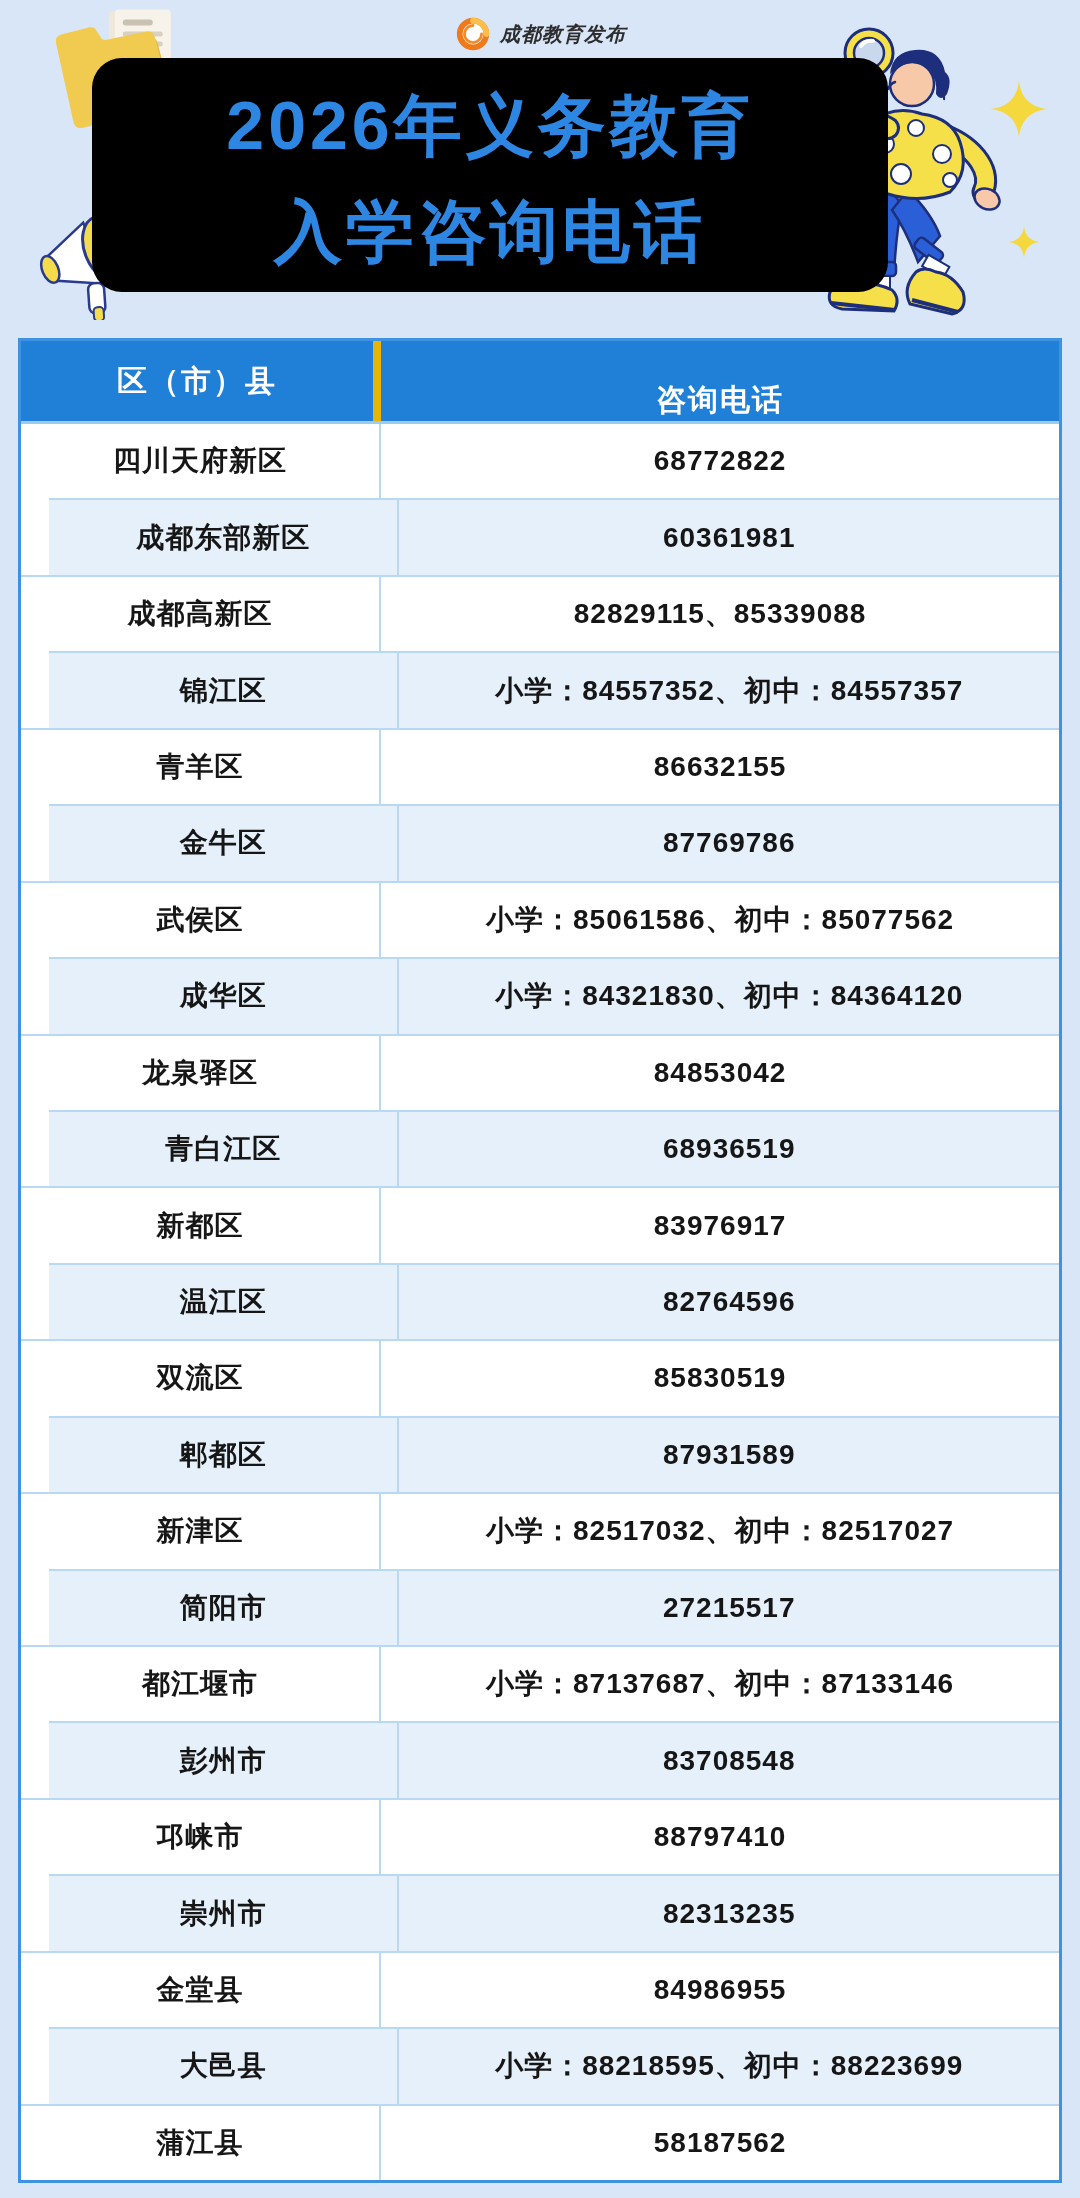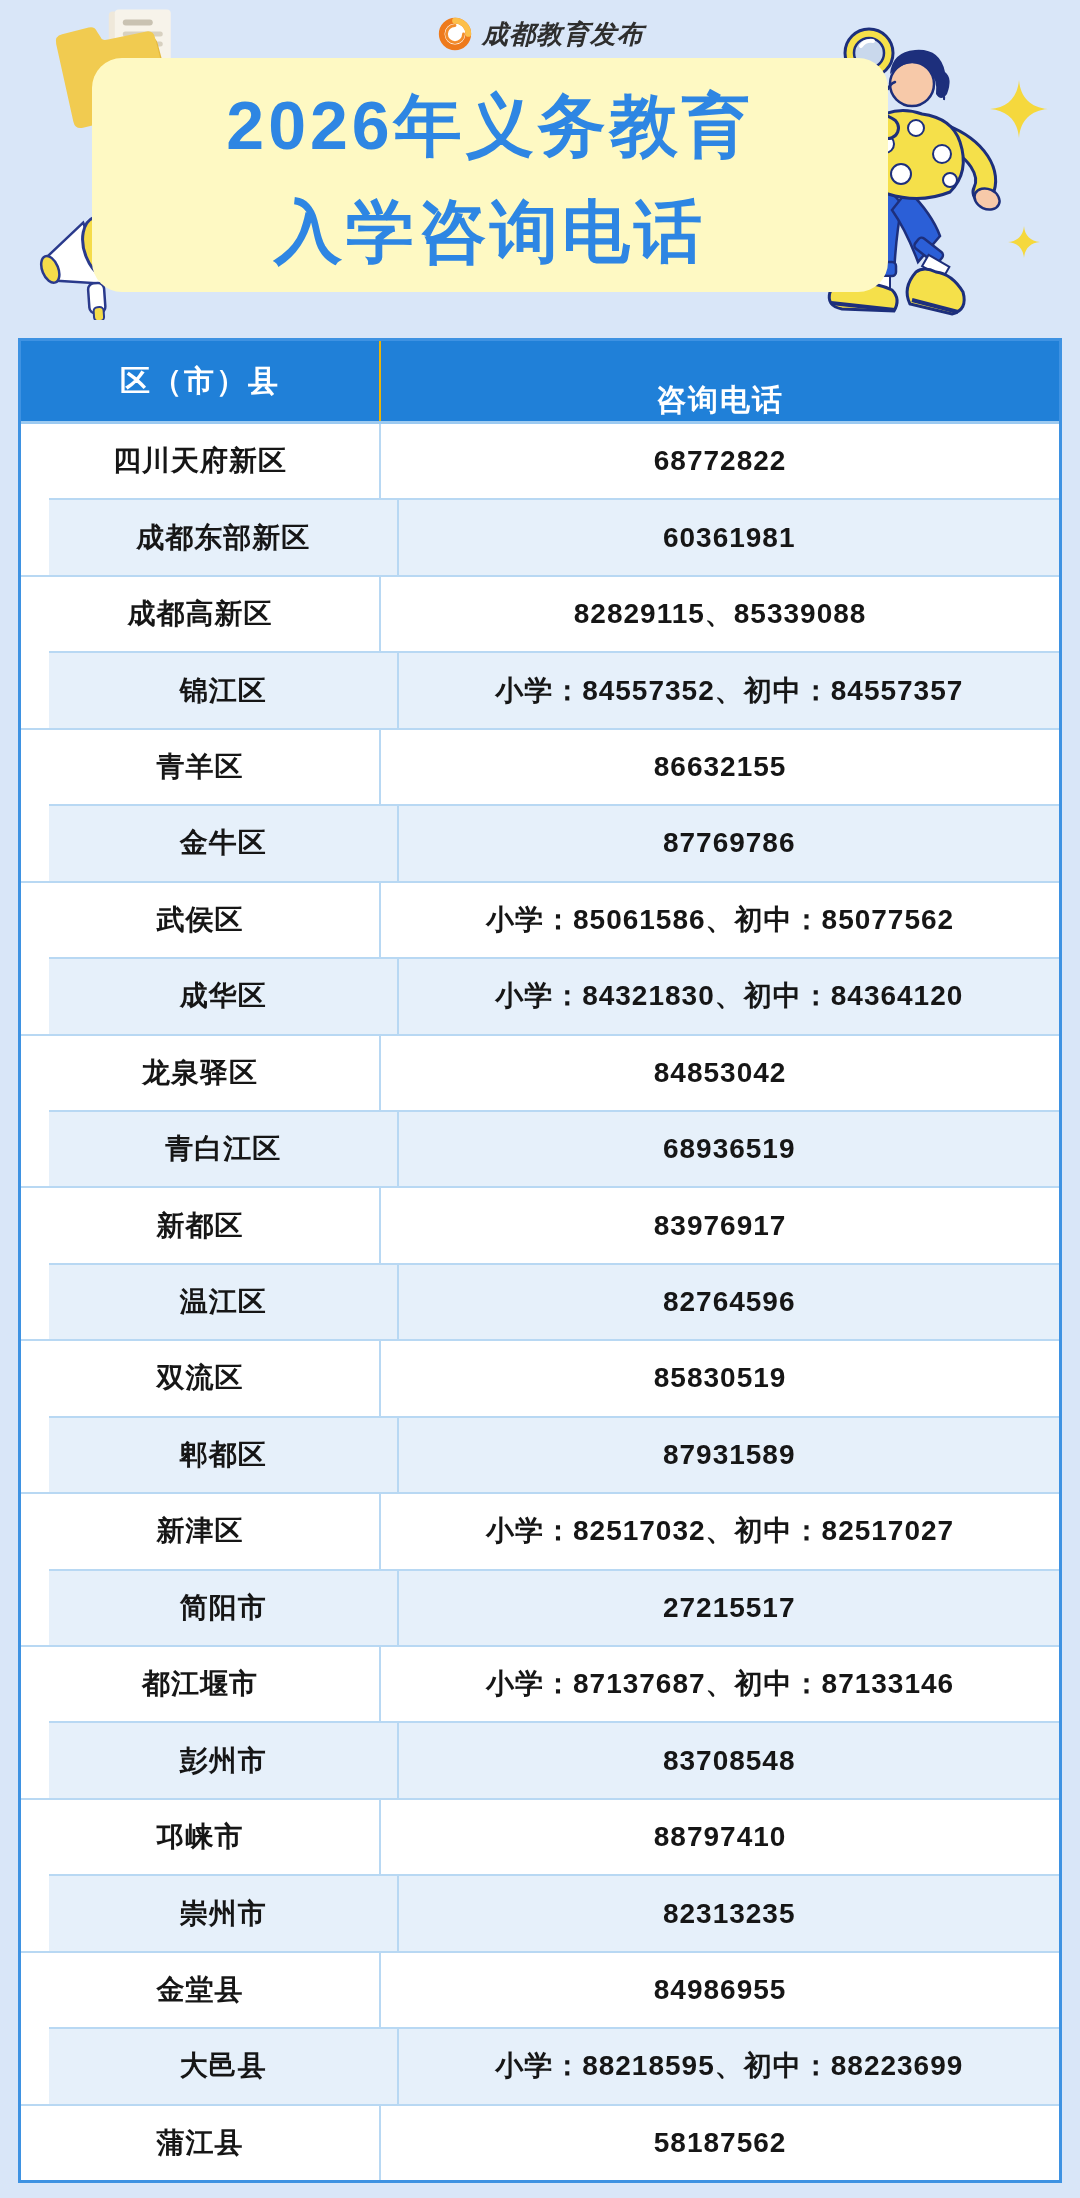--- a/index.html
+++ b/index.html
@@ -7,26 +7,26 @@
     width:1080px;height:2198px;position:relative;overflow:hidden;
     background:#D9E6F8;
     font-family:"Liberation Sans",sans-serif;
   }
   
   .logo{
     position:absolute;top:12px;left:0;width:1080px;height:44px;
     display:flex;align-items:center;justify-content:center;gap:8px;
   }
   .logo-text{
-    font-size:26px;font-weight:bold;font-style:italic;color:#2e2e2e;letter-spacing:1px;
+    font-size:20px;font-weight:bold;font-style:italic;color:#2e2e2e;letter-spacing:1px;
   }
   
   .title-card{
     position:absolute;left:92px;top:58px;width:796px;height:234px;
-    background:#fef9c3;border-radius:30px;
+    background:#000000;border-radius:30px;
     display:flex;flex-direction:column;align-items:center;justify-content:center;
     padding-top:6px;box-sizing:border-box;gap:29px;
   }
   .title-line{
     color:#2E86E3;font-size:68px;font-weight:800;line-height:1.12;
     letter-spacing:4px;text-align:center;white-space:nowrap;
   }
   
   .deco{position:absolute;}
   #folder{left:45px;top:8px;transform:rotate(-6deg);}
@@ -42,21 +42,21 @@
     display:flex;flex-direction:column;
   }
   .thead{
     height:80px;flex:0 0 80px;background:#2080D8;display:flex;
     border-bottom:3px solid #9CCAF1;color:#ffffff;
   }
   .th{
     display:flex;align-items:center;justify-content:center;
     font-size:30px;font-weight:bold;letter-spacing:2px;
   }
-  .th-district{width:34.7%;border-right:2px solid #eab308;box-sizing:border-box;}
+  .th-district{width:34.7%;border-right:8px solid #eab308;box-sizing:border-box;}
   .th-phone{flex:1;margin-top:38px;}
   .tbody{flex:1;display:flex;flex-direction:column;}
   .trow{flex:1;display:flex;background:#ffffff;}
   .trow + .trow{border-top:2px solid #B8D8F3;}
   .trow.alt{background:#E6F0FA;margin-left:28px;}
   .td{
     display:flex;align-items:center;justify-content:center;
     font-size:28px;font-weight:bold;color:#161616;letter-spacing:1px;
   }
   .td-district{width:34.7%;border-right:2px solid #B8D8F3;box-sizing:border-box;}

